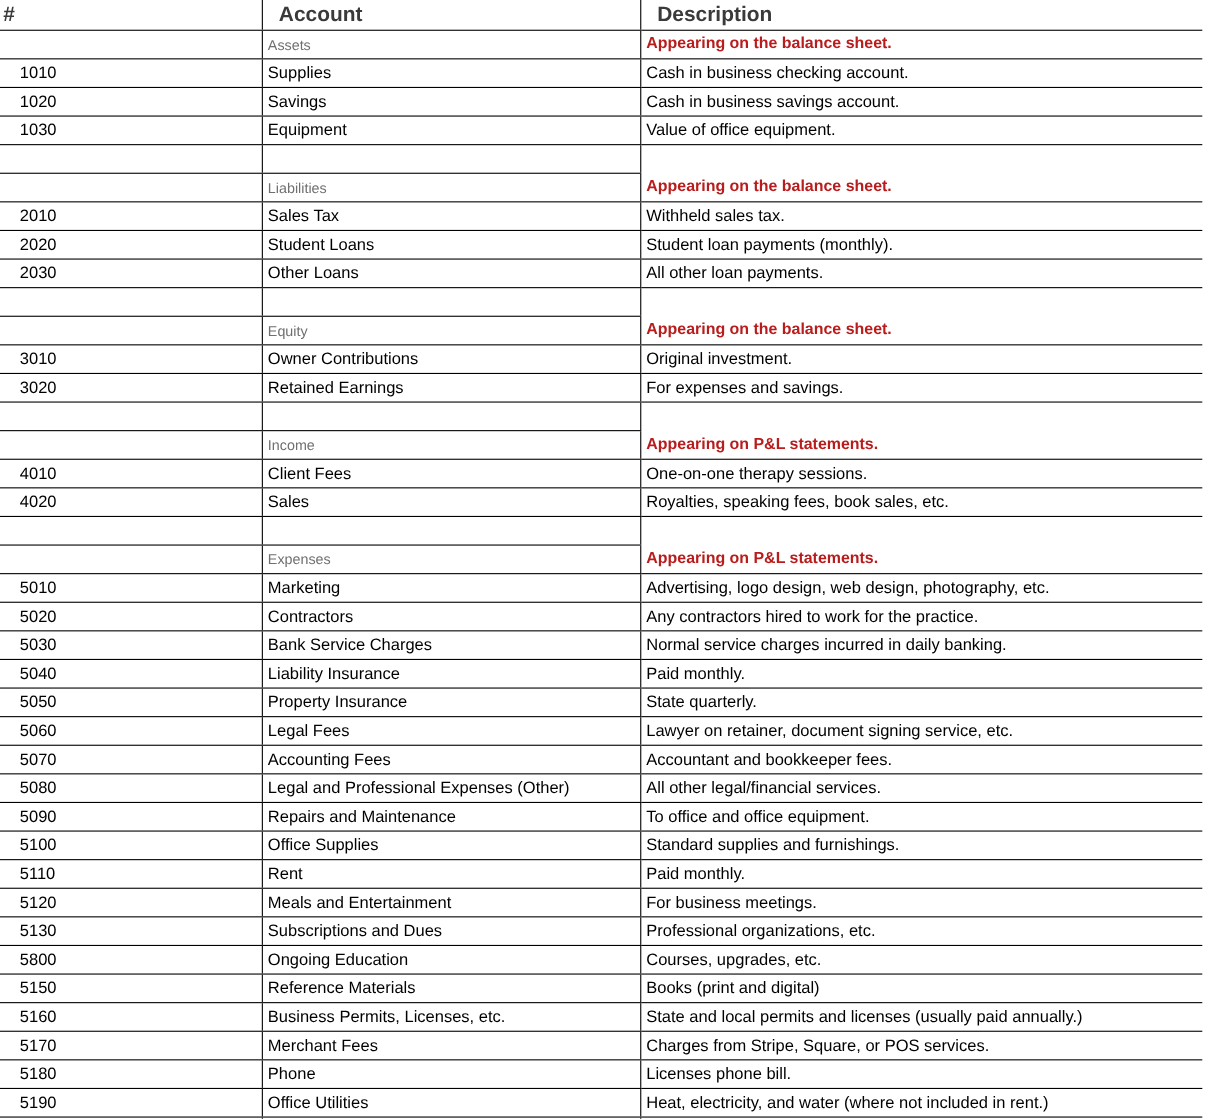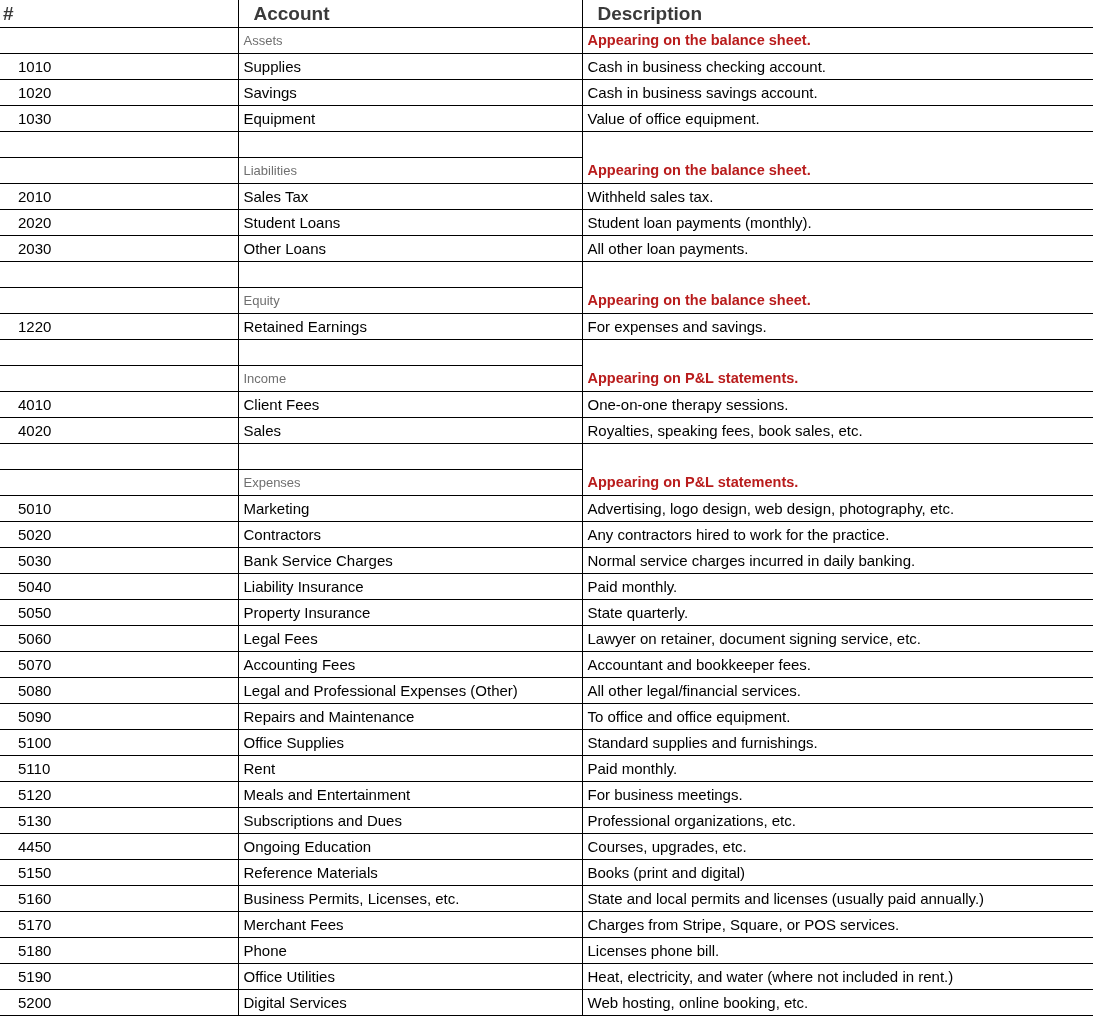--- a/index.html
+++ b/index.html
@@ -159,21 +159,26 @@
         <td class="col-num"></td>
         <td class="col-acct"></td>
         <td class="col-desc"></td>
       </tr>
       <tr class="section-row">
         <td class="col-num"></td>
         <td class="col-acct">Equity</td>
         <td class="col-desc">Appearing on the balance sheet.</td>
       </tr>
       <tr class="acct-row">
-        <td class="col-num">1220</td>
+        <td class="col-num">3010</td>
+        <td class="col-acct">Owner Contributions</td>
+        <td class="col-desc">Original investment.</td>
+      </tr>
+      <tr class="acct-row">
+        <td class="col-num">3020</td>
         <td class="col-acct">Retained Earnings</td>
         <td class="col-desc">For expenses and savings.</td>
       </tr>
       <tr class="spacer-row">
         <td class="col-num"></td>
         <td class="col-acct"></td>
         <td class="col-desc"></td>
       </tr>
       <tr class="section-row">
         <td class="col-num"></td>
@@ -259,21 +264,21 @@
         <td class="col-num">5120</td>
         <td class="col-acct">Meals and Entertainment</td>
         <td class="col-desc">For business meetings.</td>
       </tr>
       <tr class="acct-row">
         <td class="col-num">5130</td>
         <td class="col-acct">Subscriptions and Dues</td>
         <td class="col-desc">Professional organizations, etc.</td>
       </tr>
       <tr class="acct-row">
-        <td class="col-num">4450</td>
+        <td class="col-num">5800</td>
         <td class="col-acct">Ongoing Education</td>
         <td class="col-desc">Courses, upgrades, etc.</td>
       </tr>
       <tr class="acct-row">
         <td class="col-num">5150</td>
         <td class="col-acct">Reference Materials</td>
         <td class="col-desc">Books (print and digital)</td>
       </tr>
       <tr class="acct-row">
         <td class="col-num">5160</td>

